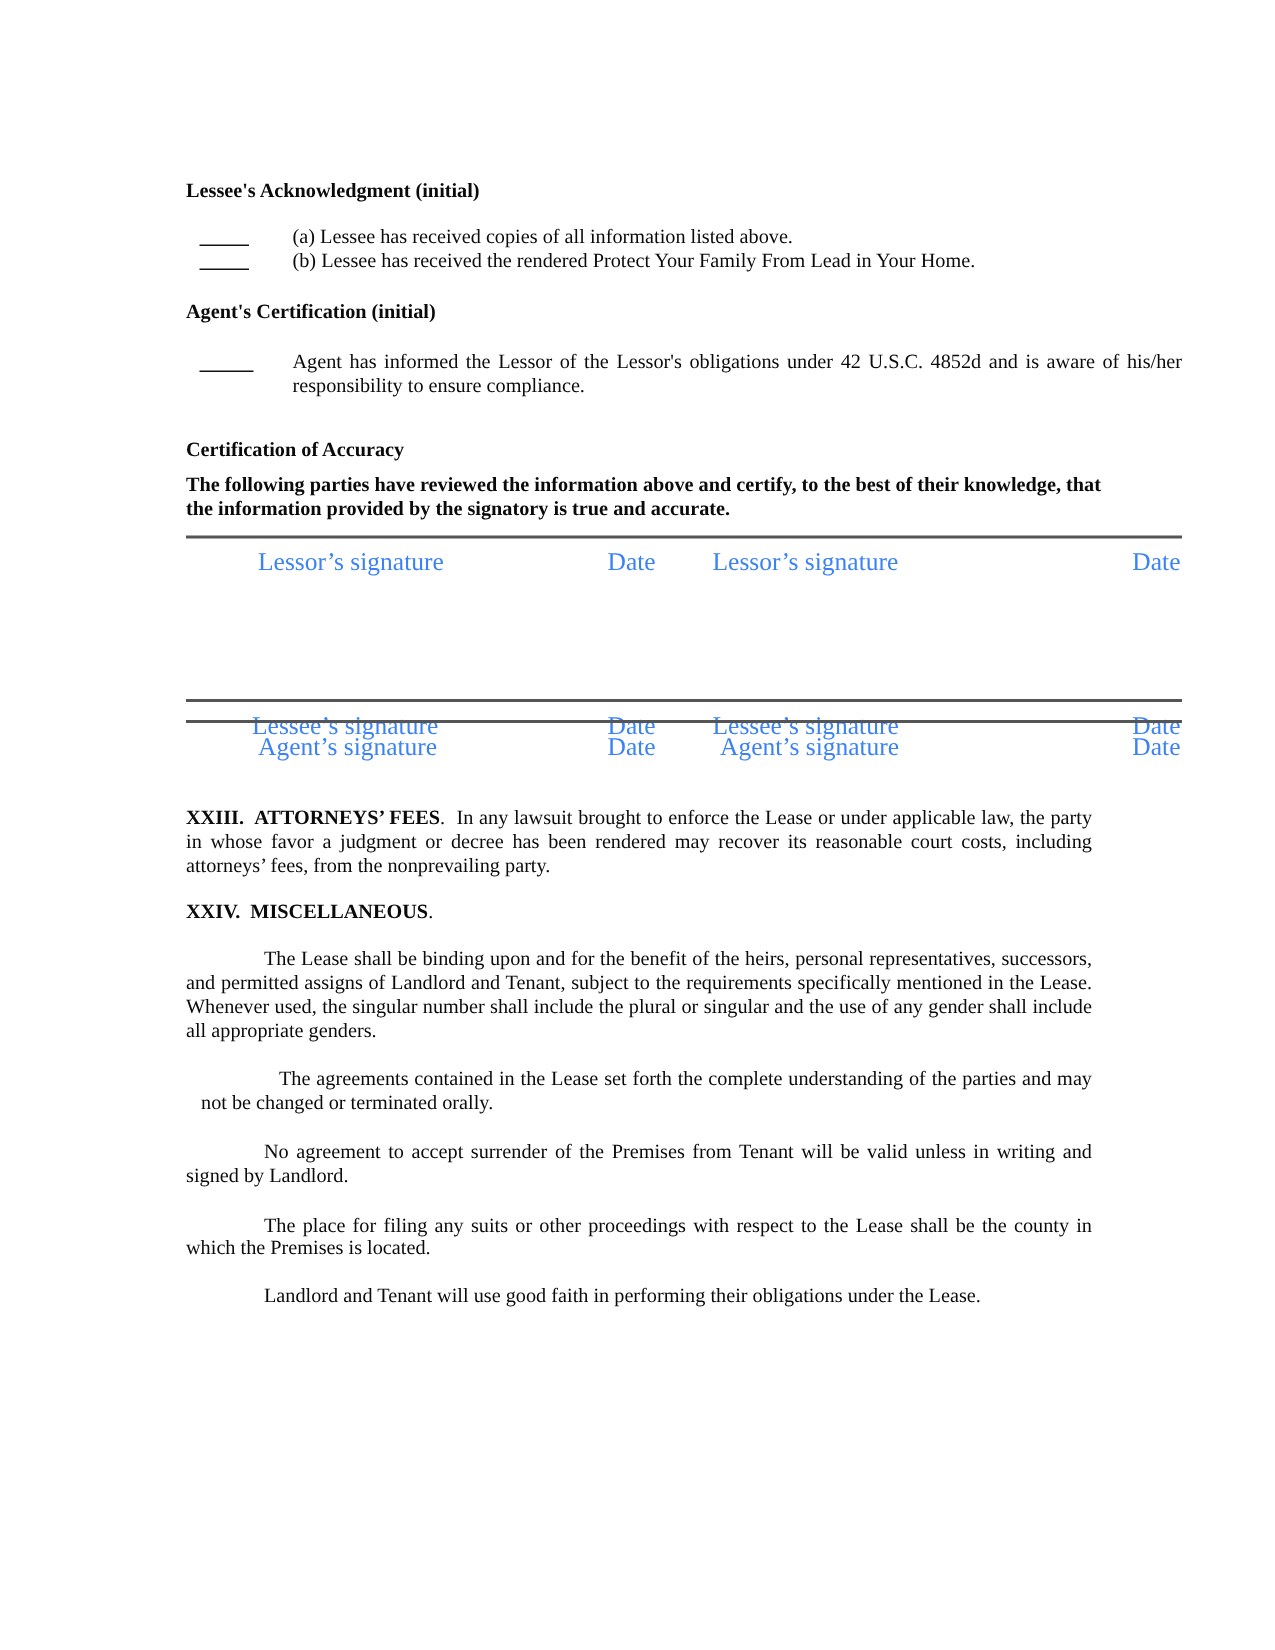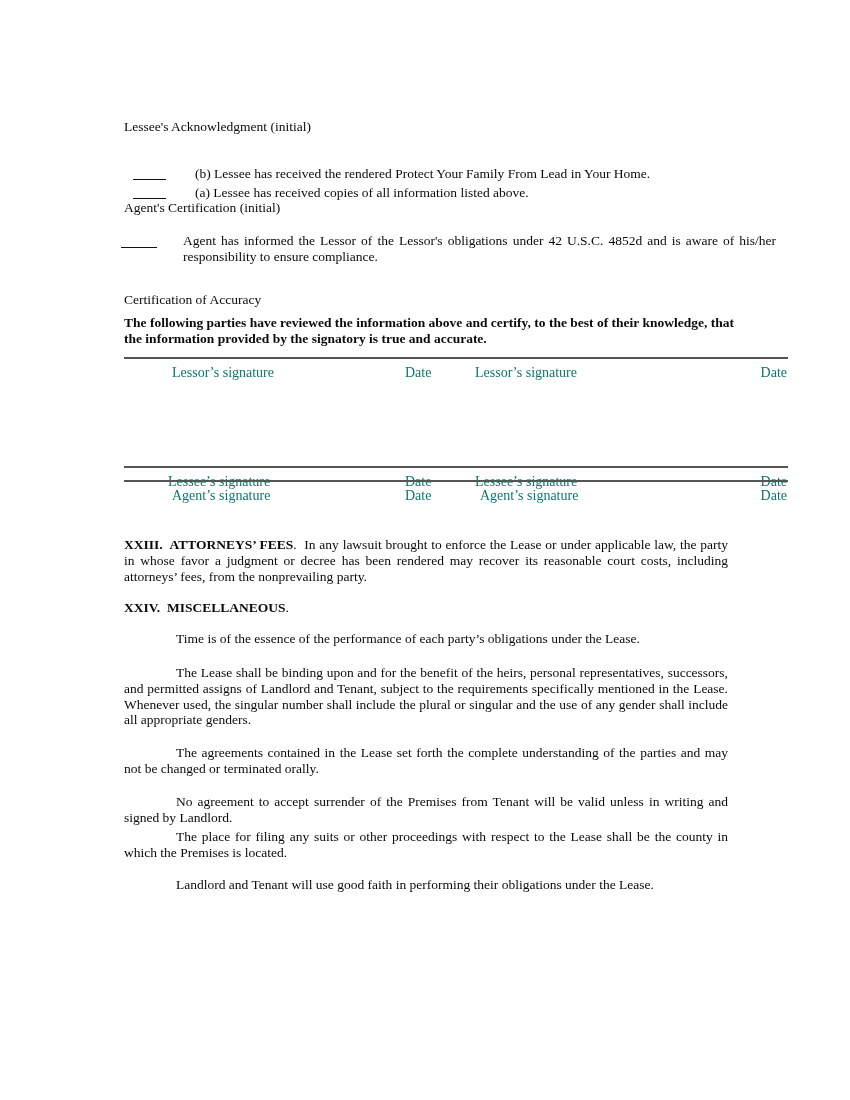--- a/index.html
+++ b/index.html
@@ -7,70 +7,70 @@
     position:relative;
     width:850px;height:1100px;
     background:#ffffff;
     font-family:"Liberation Serif", serif;
     color:#0a0a0a;
     overflow:hidden;
   }
   .abs{position:absolute;}
   .bold{font-weight:bold;}
   .txt{font-size:13.5px;line-height:15.8px;}
-  .heading{font-size:13.5px;font-weight:normal;white-space:nowrap;}
+  .heading{font-size:13.5px;font-weight:bold;white-space:nowrap;}
   .just{text-align:justify;}
 
   
   .init-row{position:absolute;left:124px;width:664px;height:17px;}
   .blank{
     position:absolute;display:block;
     border-bottom:1.5px solid #111111;
     height:12px;top:1px;
   }
   .init-row .label{position:absolute;left:71px;top:0;white-space:nowrap;}
 
   
   .sig-row{
     position:absolute;left:124px;width:664px;height:32px;
     border-top:2px solid #555555;
   }
   .sig-row span{
     position:absolute;top:6px;
-    font-size:14px;color:#0f766e;white-space:nowrap;
+    font-size:17px;color:#3b82f6;white-space:nowrap;
   }
   .sl1{left:48px;}
   .sd1{left:281px;}
   .sl2{left:351px;}
   .sd2{right:1px;}
 
   
   .lease{position:absolute;left:124px;top:537px;width:604px;}
   .lease p{margin:0 0 16px 0;}
   .para-indent{text-indent:52px;}
 </style>
 </head>
 <body>
 
 <div class="page">
 
   <div class="abs heading" style="left:124px;top:119px;">Lessee's Acknowledgment (initial)</div>
 
-  <div class="init-row txt" style="top:150px;margin-top:35px;">
+  <div class="init-row txt" style="top:150px;">
     <span class="blank" style="left:9px;width:33px;"></span>
     <span class="label">(a) Lessee has received copies of all information listed above.</span>
   </div>
   <div class="init-row txt" style="top:166px;">
     <span class="blank" style="left:9px;width:33px;"></span>
     <span class="label">(b) Lessee has received the rendered Protect Your Family From Lead in Your Home.</span>
   </div>
 
   <div class="abs heading" style="left:124px;top:200px;">Agent's Certification (initial)</div>
 
-  <div class="abs" style="left:112px;top:233px;width:664px;height:34px;">
+  <div class="abs" style="left:124px;top:233px;width:664px;height:34px;">
     <span class="blank" style="left:9px;width:36px;top:2px;"></span>
     <div class="abs txt just" style="left:71px;top:0;width:593px;">Agent has informed the Lessor of the Lessor's obligations under 42 U.S.C. 4852d and is aware of his/her responsibility to ensure compliance.</div>
   </div>
 
   <div class="abs heading" style="left:124px;top:292px;">Certification of Accuracy</div>
 
   <div class="abs txt" style="left:124px;top:315px;width:615px;font-weight:bold;">The following parties have reviewed the information above and certify, to the best of their knowledge, that the information provided by the signatory is true and accurate.</div>
 
   <div class="sig-row" style="top:357px;">
     <span class="sl1">Lessor’s signature</span>
@@ -92,22 +92,21 @@
     <span class="sl2" style="left:356px;">Agent’s signature</span>
     <span class="sd2">Date</span>
   </div>
 
   <div class="lease txt">
 
     <p class="just"><span class="bold">XXIII.&nbsp; ATTORNEYS’ FEES</span><span>.&nbsp; In any lawsuit brought to enforce the Lease or under applicable law, the party in whose favor a judgment or decree has been rendered may recover its reasonable court costs, including attorneys’ fees, from the nonprevailing party.</span></p>
 
     <p style="margin-bottom:15px;"><span class="bold">XXIV.&nbsp; MISCELLANEOUS</span><span>.</span></p>
 
-    <p class="para-indent just" style="margin-bottom:18px;">Time is of the essence of the performance of each party’s obligations under the Lease.</p>
     <p class="para-indent just" style="margin-bottom:17px;">The Lease shall be binding upon and for the benefit of the heirs, personal representatives, successors, and permitted assigns of Landlord and Tenant, subject to the requirements specifically mentioned in the Lease. Whenever used, the singular number shall include the plural or singular and the use of any gender shall include all appropriate genders.</p>
-    <p class="para-indent just" style="margin-bottom:17px;">The agreements contained in the Lease set forth the complete understanding of the parties and may not be changed or terminated orally.</p>
-    <p class="para-indent just" style="margin-bottom:4px;">No agreement to accept surrender of the Premises from Tenant will be valid unless in writing and signed by Landlord.</p>
+    <p class="para-indent just" style="margin-bottom:17px;margin-left:10px;">The agreements contained in the Lease set forth the complete understanding of the parties and may not be changed or terminated orally.</p>
+    <p class="para-indent just" style="margin-bottom:17px;">No agreement to accept surrender of the Premises from Tenant will be valid unless in writing and signed by Landlord.</p>
     <p class="para-indent just" style="margin-bottom:16px;">The place for filing any suits or other proceedings with respect to the Lease shall be the county in which the Premises is located.</p>
     <p class="para-indent">Landlord and Tenant will use good faith in performing their obligations under the Lease.</p>
 
   </div>
 
 </div>
 
 </body></html>

